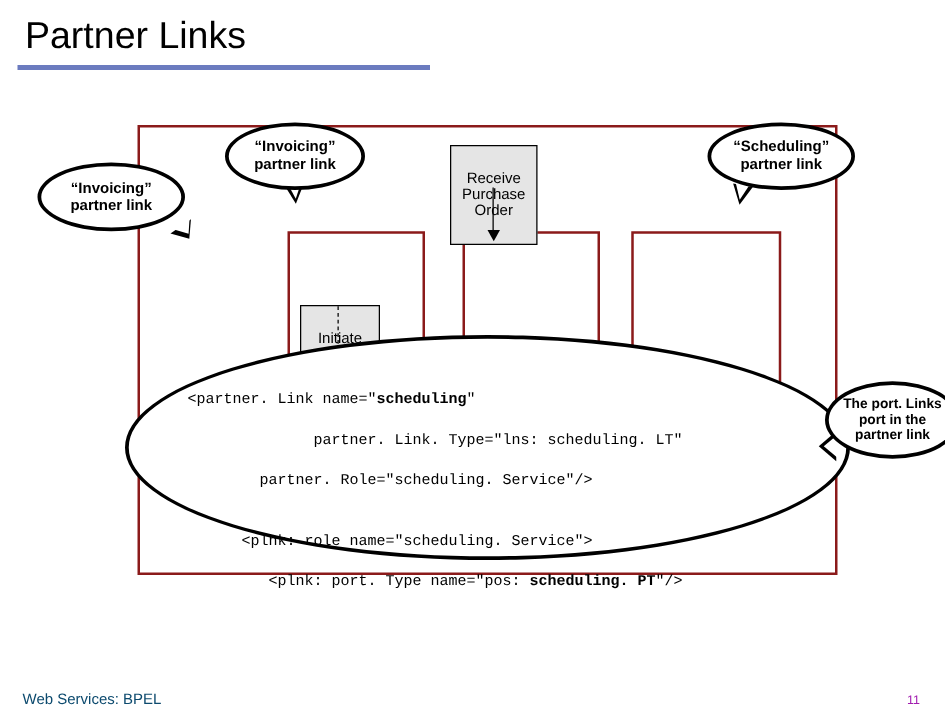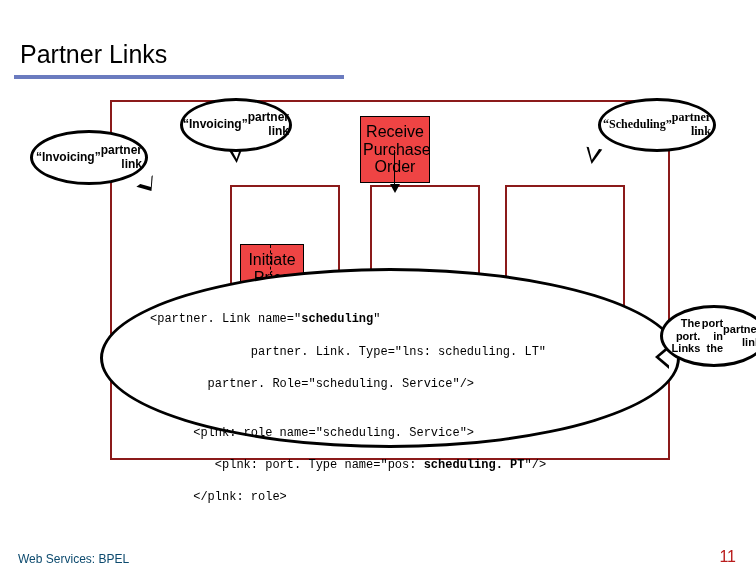--- a/index.html
+++ b/index.html
@@ -5,25 +5,24 @@
   * { box-sizing: border-box; margin: 0; padding: 0; }
   body {
     width: 756px;
     height: 576px;
     background: #fff;
     font-family: Arial, Helvetica, sans-serif;
     position: relative;
     overflow: hidden;
   }
   .title {
-    font-size: 25px;
+    font-size: 30px;
     font-weight: normal;
     padding: 12px 0 6px 20px;
     color: #000;
-    margin-top: 28px;
   }
   .title-underline {
     height: 4px;
     background: #6b7bbf;
     width: 330px;
     margin-left: 14px;
   }
   .diagram-area {
     position: absolute;
     top: 90px;
@@ -44,24 +43,24 @@
     border: 2px solid #8b1a1a;
     top: 95px;
     height: 190px;
   }
   .col1 { left: 120px; width: 110px; }
   .col2 { left: 260px; width: 110px; }
   .col3 { left: 395px; width: 120px; }
   .box {
     position: absolute;
     border: 1px solid #000;
-    background: #ef4444;
-    font-size: 16px;
+    background: #e5e5e5;
+    font-size: 12px;
     text-align: center;
-    padding: 6px 2px;
+    padding: 19px 2px;
     line-height: 1.1;
   }
   .box-rpo { left: 250px; top: 26px; width: 70px; }
   .box-ipc { left: 130px; top: 110px; width: 64px; margin-top: 44px; }
   .box-dos { left: 274px; top: 130px; width: 58px; }
   .arrow-down {
     position: absolute;
     width: 0; height: 0;
     border-left: 5px solid transparent;
     border-right: 5px solid transparent;
@@ -79,32 +78,32 @@
     left: 160px; top: 155px;
     width: 1px; height: 30px;
     border-left: 1px dashed #000;
   }
   .ellipse {
     position: absolute;
     border: 3px solid #000;
     border-radius: 50%;
     background: #fff;
     display: flex;
-    flex-direction: row;
+    flex-direction: column;
     align-items: center;
     justify-content: center;
     font-size: 12px;
     font-weight: bold;
-    text-align: right;
+    text-align: left;
     line-height: 1.15;
     padding: 4px;
   }
   .ell-purchasing { left: -80px; top: 40px; width: 118px; height: 55px; }
   .ell-invoicing  { left: 70px;  top: 8px;  width: 112px; height: 54px; }
-  .ell-scheduling { left: 488px; top: 8px;  width: 118px; height: 54px; font-family: Liberation Serif, serif; }
+  .ell-scheduling { left: 456px; top: 8px;  width: 118px; height: 54px; }
   .ell-porttype   { left: 550px; top: 215px; width: 108px; height: 62px; font-size: 11px; }
   .big-oval {
     position: absolute;
     left: -10px;
     top: 178px;
     width: 580px;
     height: 180px;
     border: 3px solid #000;
     border-radius: 50% / 50%;
     background: #fff;
@@ -125,22 +124,22 @@
     position: absolute;
     left: 18px;
     bottom: 10px;
     font-size: 12px;
     color: #0c4a6e;
   }
   .footer-right {
     position: absolute;
     right: 20px;
     bottom: 10px;
-    font-size: 16px;
-    color: #b91c1c;
+    font-size: 10px;
+    color: #a21caf;
   }
   
   .tail {
     position: absolute;
     width: 0; height: 0;
     border-style: solid;
   }
   .tail-purch { left: 28px; top: 90px; border-width: 12px 10px 0 10px; border-color: #000 transparent transparent transparent; transform: rotate(-35deg);}
   .tail-purch-inner { left: 30px; top: 88px; border-width: 10px 8px 0 8px; border-color: #fff transparent transparent transparent; transform: rotate(-35deg); position:absolute;}
   .tail-inv { left: 118px; top: 57px; border-width: 16px 8px 0 8px; border-color: #000 transparent transparent transparent; transform: rotate(-5deg);}
@@ -190,21 +189,20 @@
 
   <div class="big-oval"></div>
 
   <div class="code-block">
 <span class="code-line"><span>&lt;partner. Link name="</span><span class="bold">scheduling</span><span>"</span></span>
 <span class="code-line">              partner. Link. Type="lns: scheduling. LT"</span>
 <span class="code-line">        partner. Role="scheduling. Service"/&gt;</span>
 <span class="code-line"></span>
 <span class="code-line">      &lt;plnk: role name="scheduling. Service"&gt;</span>
 <span class="code-line"><span>         &lt;plnk: port. Type name="pos: </span><span class="bold">scheduling. PT</span><span>"/&gt;</span></span>
-<span class="code-line">      &lt;/plnk: role&gt;</span>
   </div>
 
   <div class="tail tail-pt"></div>
   <div class="tail tail-pt-inner"></div>
   <div class="ellipse ell-porttype">
     <span>The port. Links</span>
     <span>port in the</span>
     <span>partner link</span>
   </div>
 </div>

